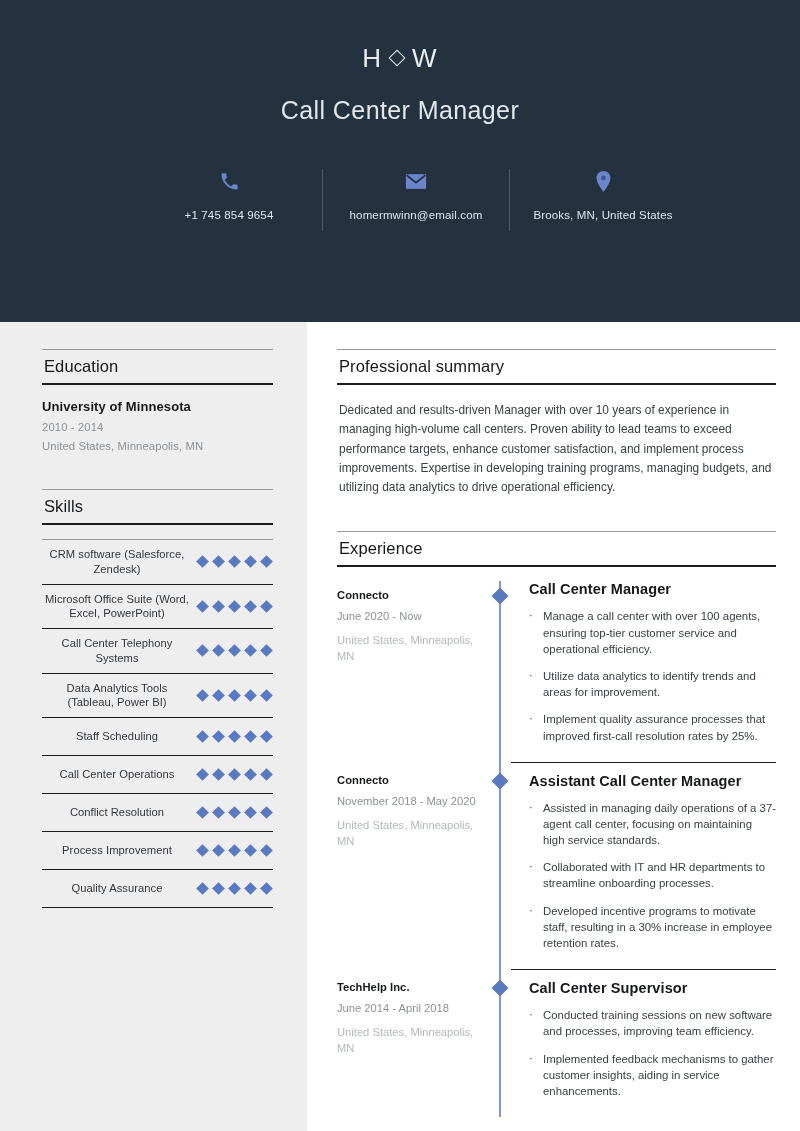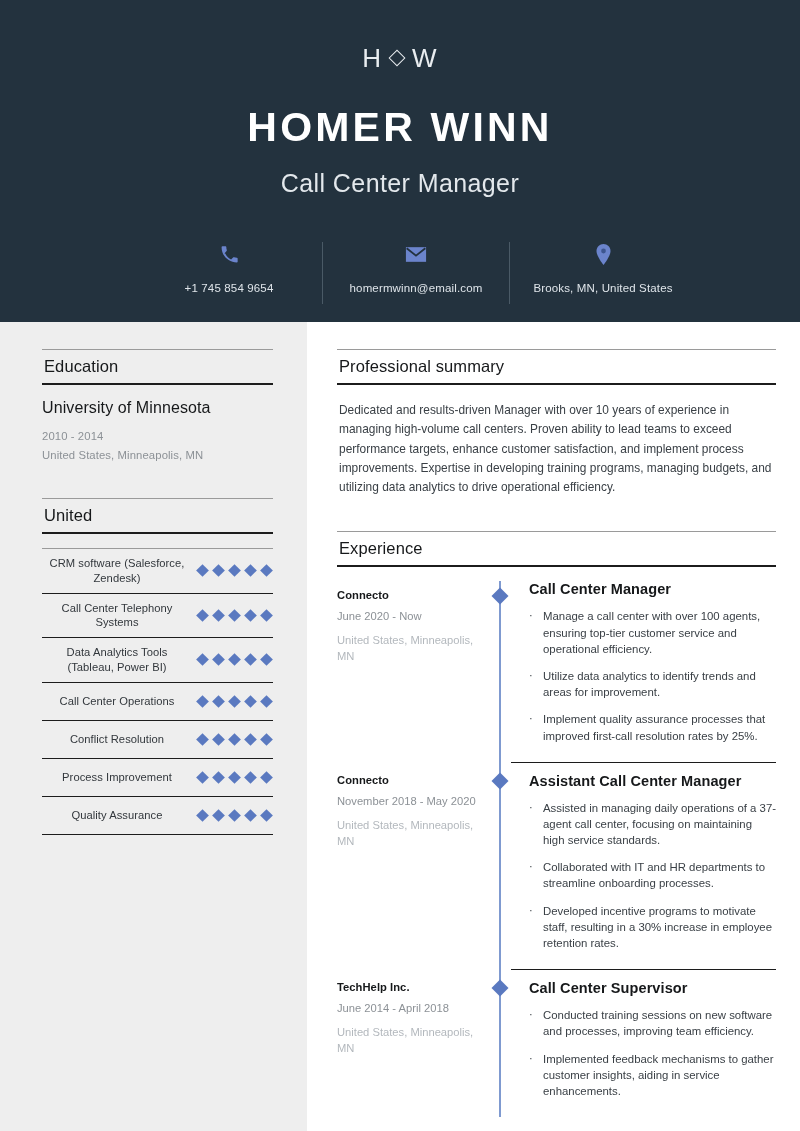--- a/index.html
+++ b/index.html
@@ -132,24 +132,24 @@
   }
   .section-title {
     font-size: 16.5px;
     font-weight: 400;
     color: #16181a;
     letter-spacing: 0.1px;
   }
 
   
   .edu-school {
-    font-size: 16px;
-    font-weight: 400;
+    font-size: 13px;
+    font-weight: 700;
     color: #16181a;
-    margin-bottom: 13px;
+    margin-bottom: 7px;
     letter-spacing: 0.1px;
   }
   .edu-line {
     font-size: 11.3px;
     color: #8c9196;
     margin-bottom: 7px;
     letter-spacing: 0.1px;
   }
 
   .spacer-edu { height: 30px; }
@@ -299,21 +299,20 @@
 <div class="page">
 
   <div class="header">
 
     <div class="monogram">
       <span class="mono-letter">H</span>
       <span class="mono-diamond"></span>
       <span class="mono-letter">W</span>
     </div>
 
-    <div class="full-name">HOMER WINN</div>
     <div class="job-title">Call Center Manager</div>
 
     <div class="contact-row">
 
       <div class="contact-item">
         <span class="contact-icon">
           <svg width="19" height="19" viewBox="0 0 24 24" fill="#6b84cc">
             <path d="M6.6 10.8c1.6 3.2 4.2 5.8 7.4 7.4l2.5-2.5c.3-.3.8-.4 1.2-.3 1.1.4 2.3.6 3.6.6.6 0 1 .4 1 1V21c0 .6-.4 1-1 1C10.6 22 2 13.4 2 2.7c0-.6.4-1 1-1h4c.6 0 1 .4 1 1 0 1.2.2 2.4.6 3.6.1.4 0 .8-.3 1.2l-2.7 3.3z"></path>
           </svg>
         </span>
@@ -357,46 +356,66 @@
 
       <div>
         <div class="edu-school">University of Minnesota</div>
         <div class="edu-line">2010 - 2014</div>
         <div class="edu-line">United States, Minneapolis, MN</div>
       </div>
 
       <div class="spacer-edu"></div>
 
       <div class="section-head">
-        <div class="section-title">United</div>
+        <div class="section-title">Skills</div>
       </div>
 
       <div class="skills-list" id="skills-list">
           <div class="skill-row">
             <div class="skill-name">CRM software (Salesforce, Zendesk)</div>
             <div class="skill-dots">
               <span class="dot"></span>
               <span class="dot"></span>
               <span class="dot"></span>
               <span class="dot"></span>
               <span class="dot"></span>
             </div>
           </div>
           <div class="skill-row">
+            <div class="skill-name">Microsoft Office Suite (Word, Excel, PowerPoint)</div>
+            <div class="skill-dots">
+              <span class="dot"></span>
+              <span class="dot"></span>
+              <span class="dot"></span>
+              <span class="dot"></span>
+              <span class="dot"></span>
+            </div>
+          </div>
+          <div class="skill-row">
             <div class="skill-name">Call Center Telephony Systems</div>
             <div class="skill-dots">
               <span class="dot"></span>
               <span class="dot"></span>
               <span class="dot"></span>
               <span class="dot"></span>
               <span class="dot"></span>
             </div>
           </div>
           <div class="skill-row">
             <div class="skill-name">Data Analytics Tools (Tableau, Power BI)</div>
+            <div class="skill-dots">
+              <span class="dot"></span>
+              <span class="dot"></span>
+              <span class="dot"></span>
+              <span class="dot"></span>
+              <span class="dot"></span>
+            </div>
+          </div>
+          <div class="skill-row">
+            <div class="skill-name">Staff Scheduling</div>
             <div class="skill-dots">
               <span class="dot"></span>
               <span class="dot"></span>
               <span class="dot"></span>
               <span class="dot"></span>
               <span class="dot"></span>
             </div>
           </div>
           <div class="skill-row">
             <div class="skill-name">Call Center Operations</div>

